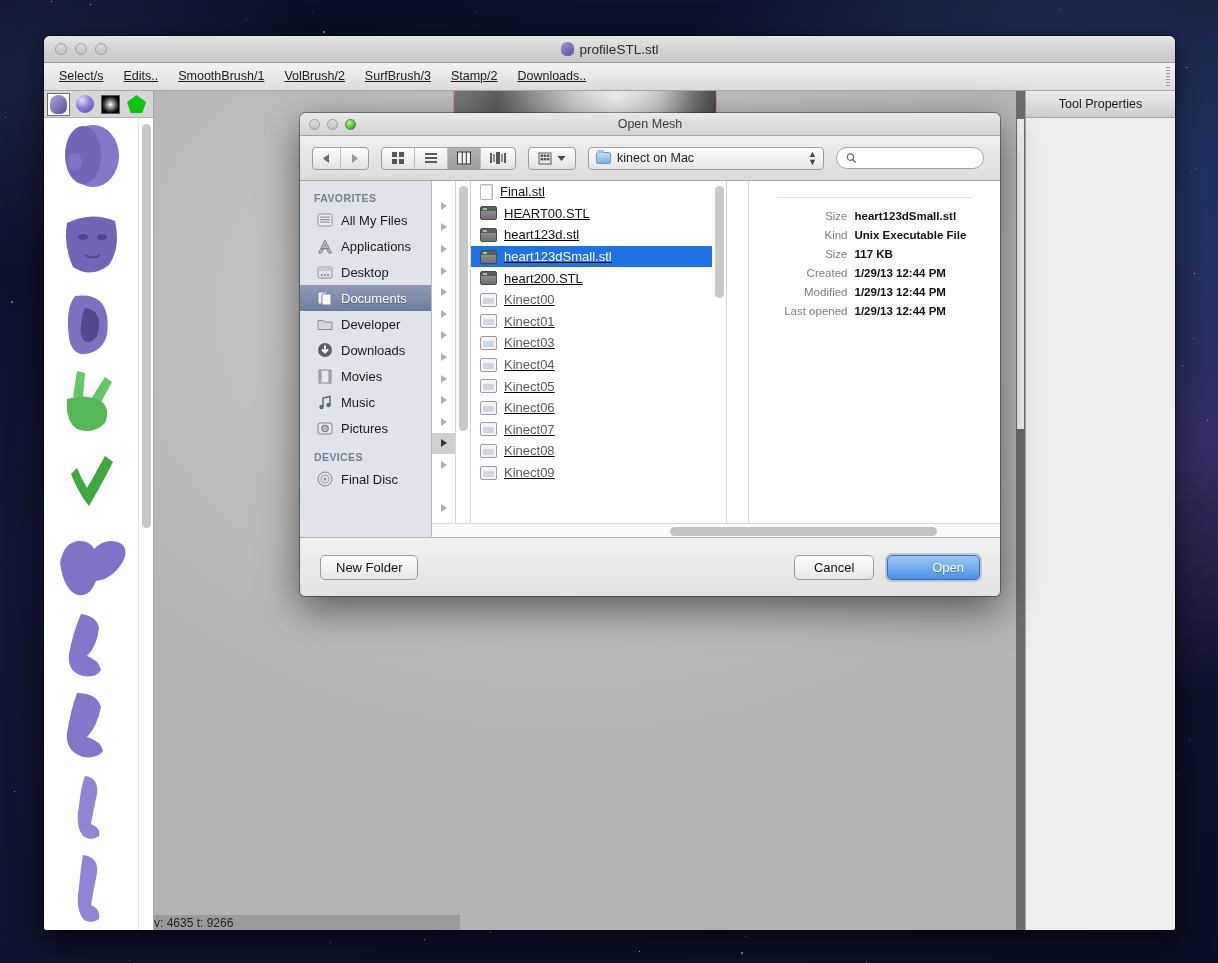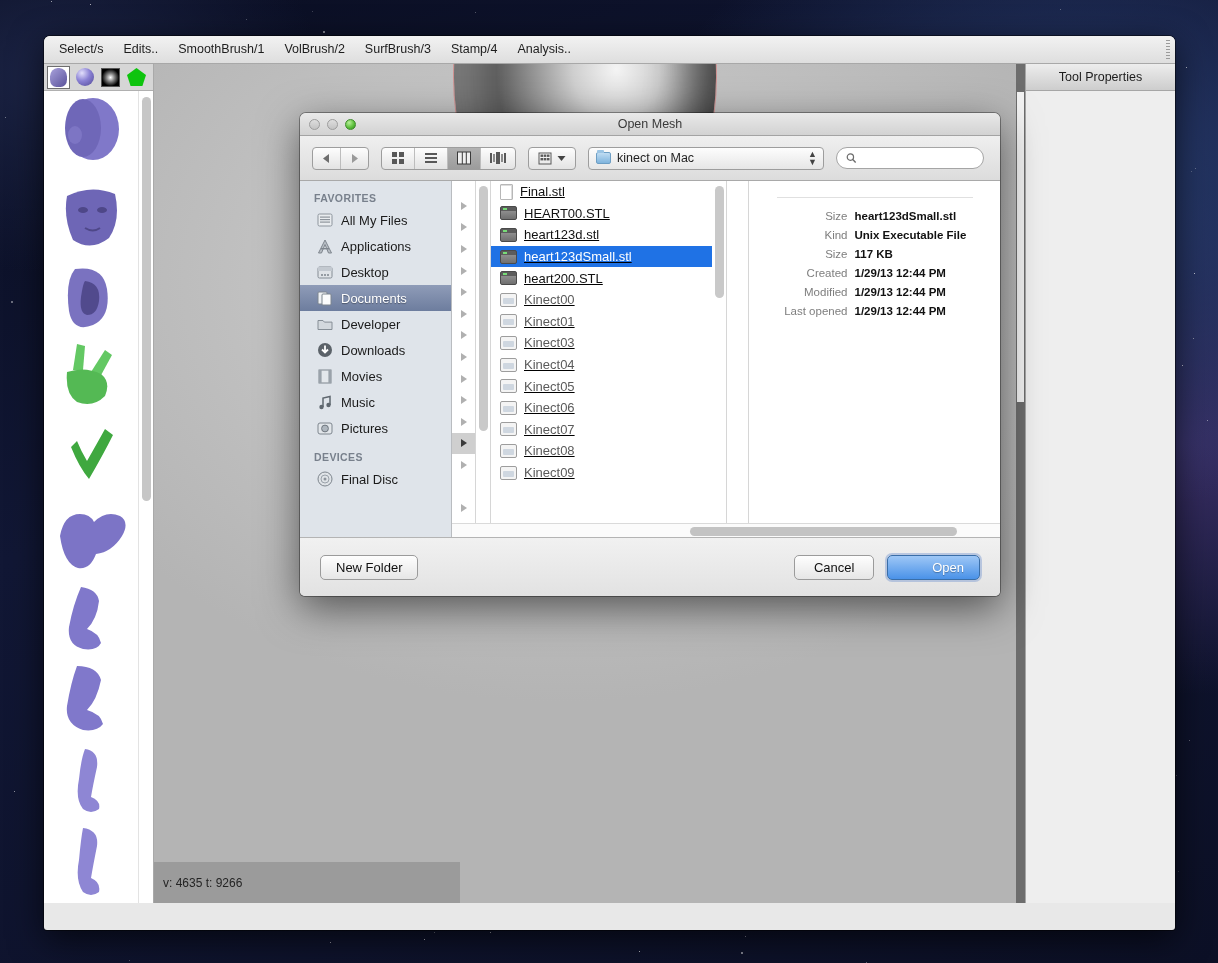--- a/index.html
+++ b/index.html
@@ -67,20 +67,21 @@
     border-bottom: 1px solid #a8a8a8;
     display: flex; align-items: center; gap: 2px;
     padding-left: 6px;
     position: relative;
   }
   .menu-item {
     font-size: 12.5px; color: #1d1d1d;
     padding: 3px 9px 4px;
     border-radius: 3px;
     white-space: nowrap;
+    text-decoration: underline;
   }
   .menu-grip {
     position: absolute; right: 5px; top: 4px;
     width: 4px; height: 19px;
     background: repeating-linear-gradient(to bottom,#9b9b9b 0 1px,transparent 1px 3px);
   }
 
   
   .app-body { display: flex; height: calc(894px - 27px - 28px); }
 
@@ -122,23 +123,23 @@
     box-shadow: inset -26px -10px 42px rgba(0,0,0,.42), inset 22px 10px 34px rgba(255,255,255,.22);
     outline: 1px solid rgba(215,120,120,.65);
   }
   .mesh-dot {
     position: absolute; left: 354px; top: 127px;
     width: 15px; height: 19px; border-radius: 50%;
     background: radial-gradient(circle at 36% 30%, #ff9a9a 0%, #ee4343 45%, #b82626 100%);
     box-shadow: 0 1px 3px rgba(0,0,0,.4);
   }
   .statusbar {
-    position: absolute; left: 0; bottom: 0; width: 306px; height: 41px;
+    position: absolute; left: 0; bottom: 0; width: 306px; height: 15px;
     background: #9b9b9b;
-    display: flex; align-items: center; padding-left: 9px;
+    display: flex; align-items: center; 
     font-size: 12px; color: #242424;
   }
   .vp-rscroll {
     position: absolute; right: 0; top: 0; bottom: 0; width: 9px;
     background: #6d6d6d;
   }
   .vp-rthumb { position: absolute; left: 1px; top: 28px; width: 7px; height: 310px; background: #f2f2f2; }
 
   
   .toolprops { width: 150px; background: #d0d0d0; border-left: 1px solid #a6a6a6; }
@@ -222,21 +223,21 @@
   }
   .search-field input {
     border: none; outline: none; font-size: 12px; width: 100%;
     font-family: "Liberation Sans", sans-serif; background: transparent;
   }
 
   .dlg-main { flex: 1; display: flex; background: #fff; border-bottom: 1px solid #b4b4b4; min-height:0; }
 
   
   .dlg-sidebar {
-    width: 152px; background: #dfe4ea;
+    width: 132px; background: #dfe4ea;
     border-right: 1px solid #b9bcc0;
     padding-top: 7px; overflow: hidden;
   }
   .sb-head {
     font-size: 10.5px; font-weight: bold; color: #78808c;
     letter-spacing: .4px; padding: 4px 0 3px 14px;
   }
   .sb-item {
     height: 26px; display: flex; align-items: center; gap: 8px;
     padding-left: 16px; font-size: 13px; color: #1b1b1b;
@@ -562,29 +563,40 @@
       <div class="star" style="width: 1px; height: 1px; left: 245.623px; top: 309.786px; opacity: 0.69;"></div>
       <div class="star" style="width: 1px; height: 1px; left: 425.259px; top: 88.6692px; opacity: 0.62;"></div>
       <div class="star" style="width: 1px; height: 1px; left: 345.347px; top: 380.856px; opacity: 0.99;"></div>
       <div class="star" style="width: 1px; height: 1px; left: 1188.92px; top: 739.501px; opacity: 0.47;"></div>
       <div class="star" style="width: 1px; height: 1px; left: 700.314px; top: 513.855px; opacity: 0.34;"></div>
     </div>
 </div>
 
 <div id="app-window">
 
+  <div class="titlebar">
+    <div class="traffic">
+      <div class="tl"></div>
+      <div class="tl"></div>
+      <div class="tl"></div>
+    </div>
+    <div class="title-center">
+      <span class="head-glyph"></span>
+      <span>profileSTL.stl</span>
+    </div>
+  </div>
 
   <div class="menubar">
     <div class="menu-item">Select/s</div>
     <div class="menu-item">Edits..</div>
     <div class="menu-item">SmoothBrush/1</div>
     <div class="menu-item">VolBrush/2</div>
     <div class="menu-item">SurfBrush/3</div>
-    <div class="menu-item">Stamp/4</div>
-    <div class="menu-item">Analysis..</div>
+    <div class="menu-item">Stamp/2</div>
+    <div class="menu-item">Downloads..</div>
     <div class="menu-grip"></div>
   </div>
 
   <div class="app-body">
 
     <div class="palette">
       <div class="palette-tabs">
         <div class="ptab sel">
           <span class="pt-head"></span>
         </div>

